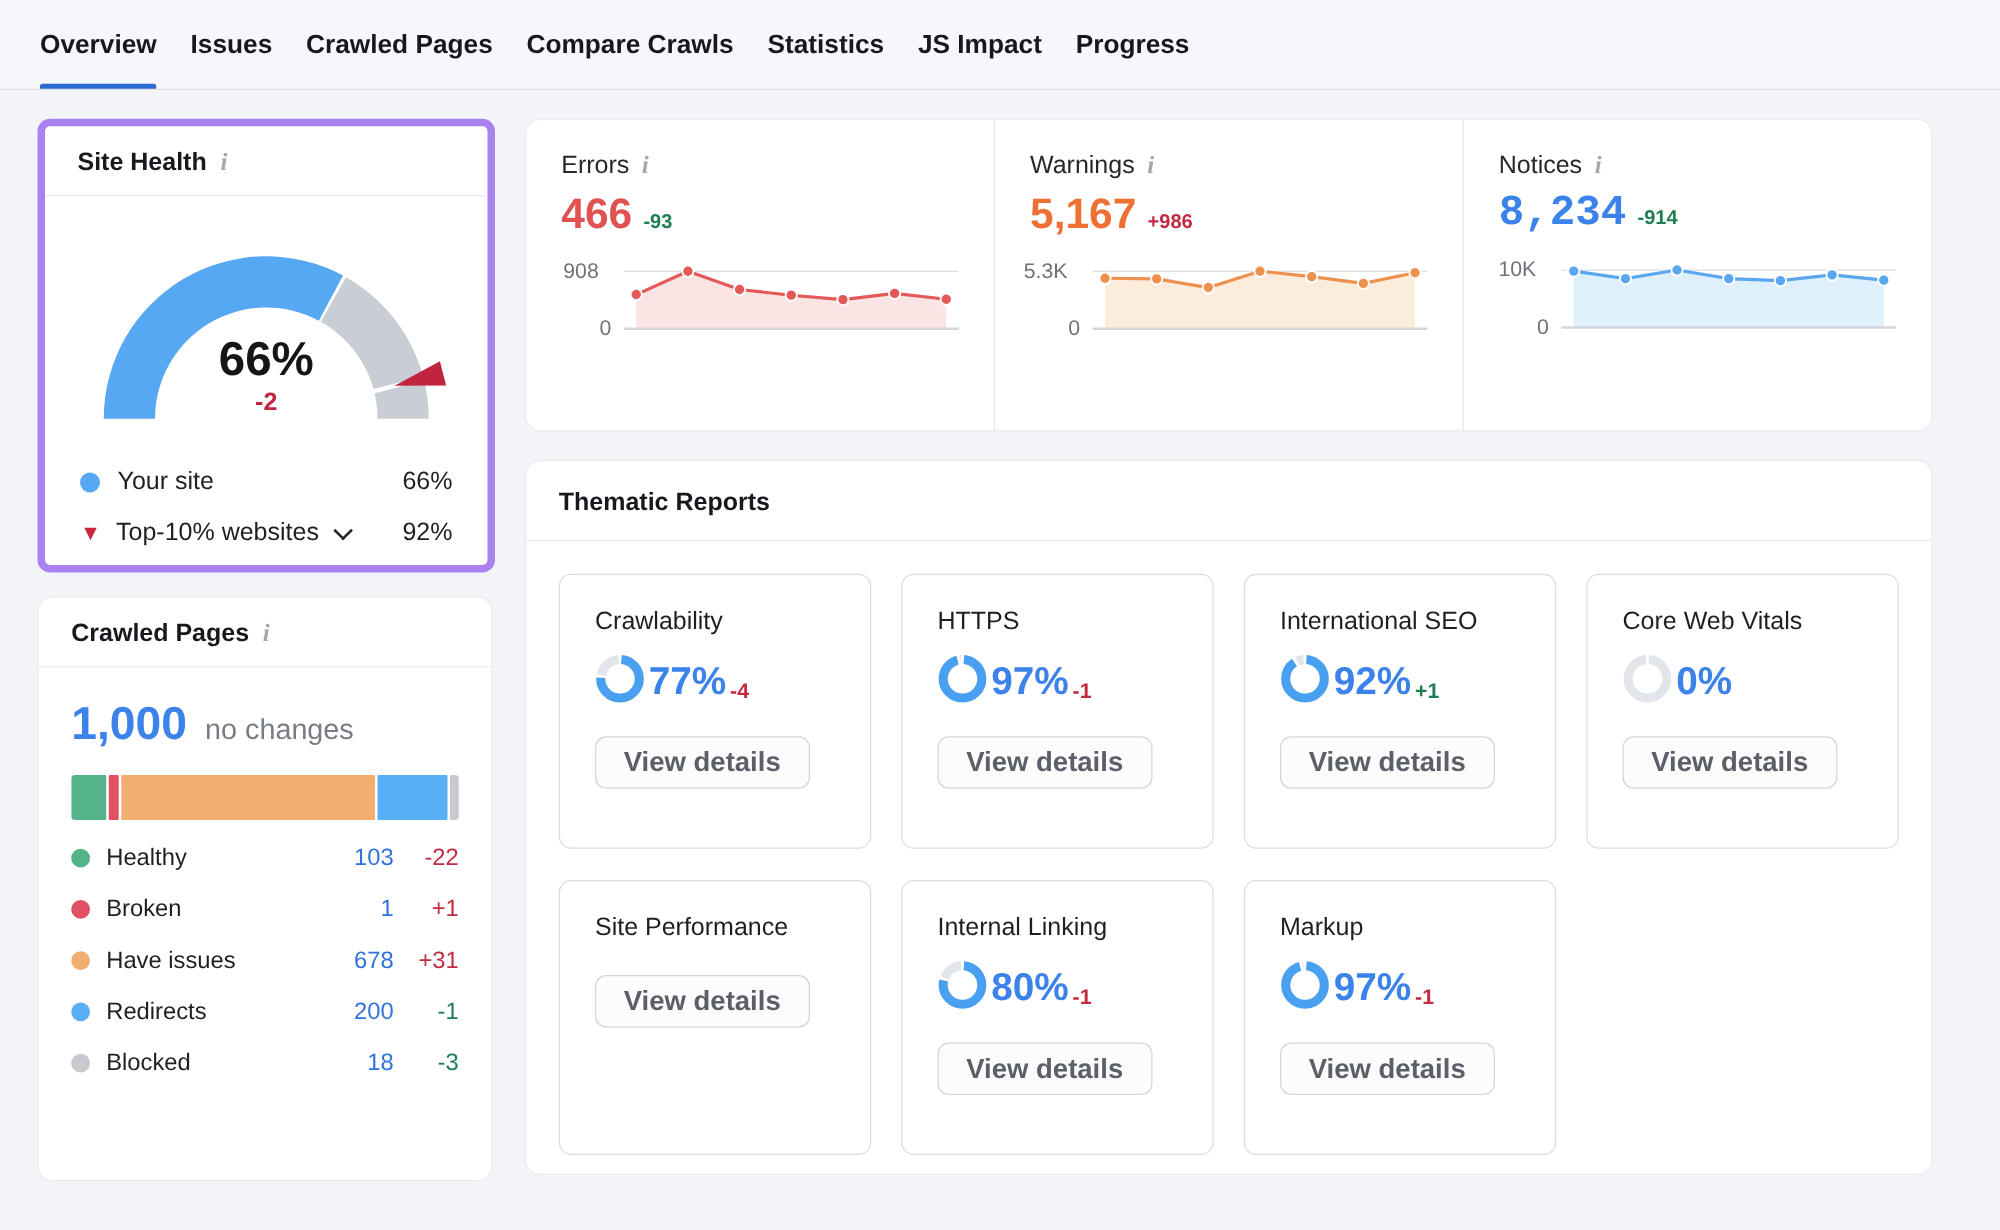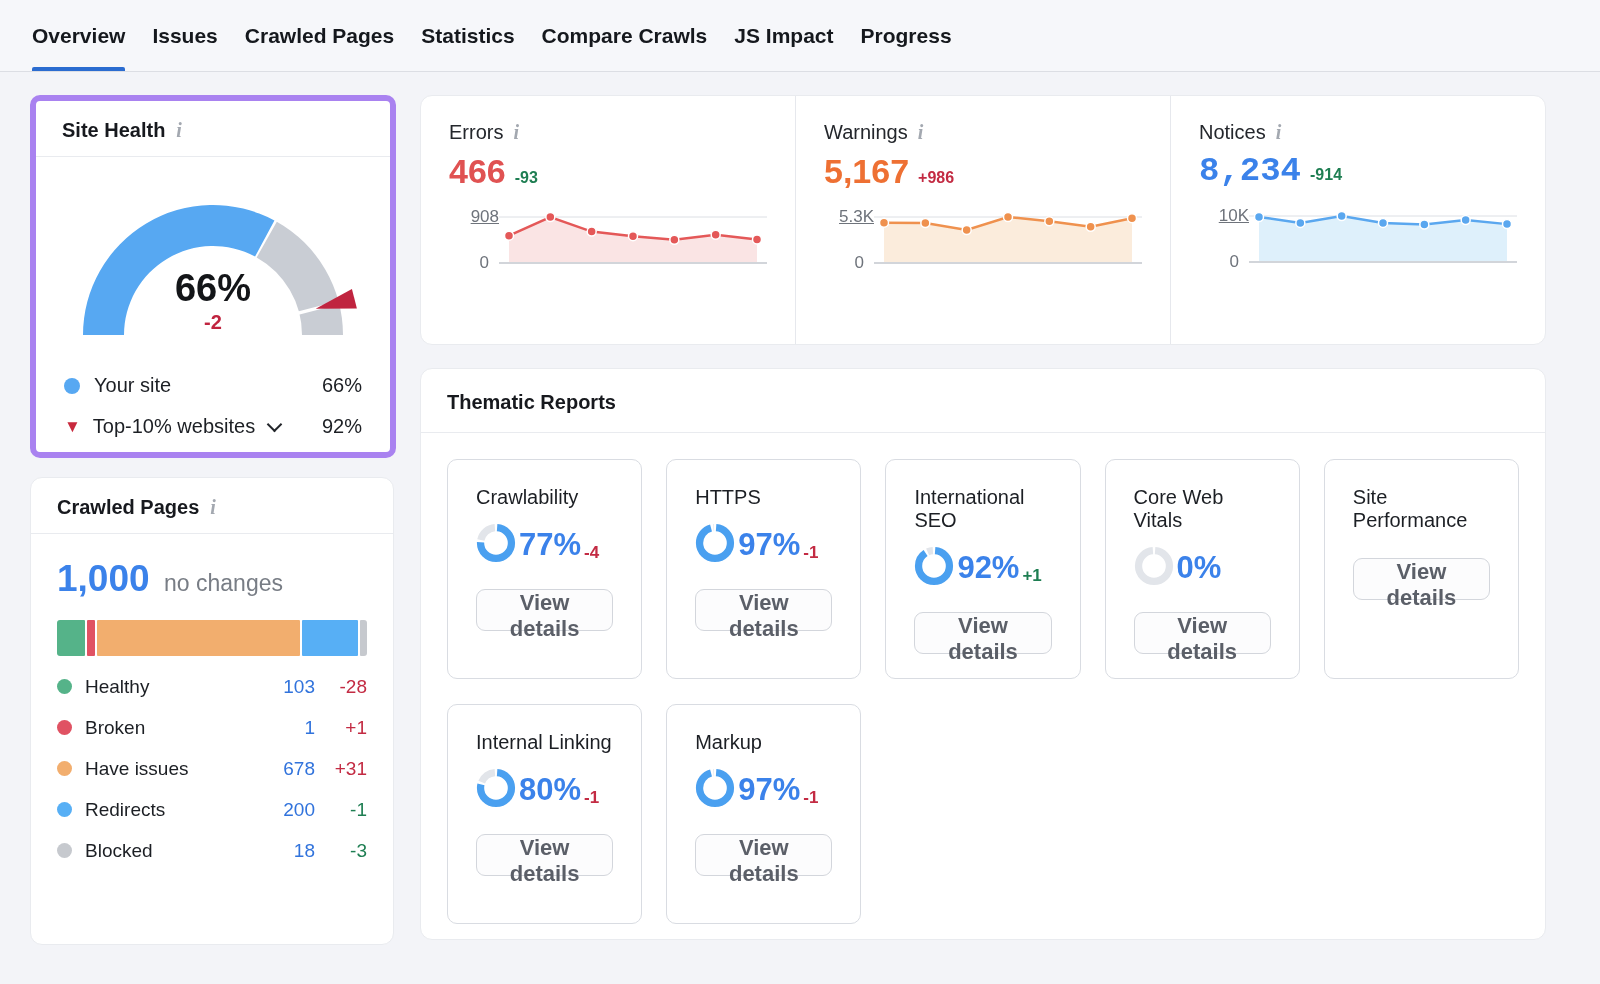--- a/index.html
+++ b/index.html
@@ -52,45 +52,45 @@
   
   #stats { left:420px; top:95px; width:1126px; height:250px; display:flex; }
   .stat { flex:1; padding:24px 28px; box-sizing:border-box; }
   .stat + .stat { border-left:1px solid #e6e8ed; }
   .stat-head { display:flex; align-items:center; gap:10px; font-size:20px; color:#24272c; }
   .stat-num-row { margin-top:8px; display:flex; align-items:baseline; gap:9px; }
   .stat-num { font-size:34px; font-weight:700; }
   .stat-chg { font-size:16px; font-weight:700; }
   .spark-row { display:flex; margin-top:14px; }
   .spark-labels { width:50px; position:relative; font-size:17px; color:#6e737b; }
-  .yl-max { position:absolute; top:2px; right:0;text-decoration:underline; }
+  .yl-max { position:absolute; top:2px; right:20px; }
   .yl-min { position:absolute; bottom:-2px; right:10px; }
   .spark-box { flex:1; height:66px; }
   
   #thematic { left:420px; top:368px; width:1126px; height:572px; }
-  .cards { padding:26px; display:grid; grid-template-columns:repeat(5,1fr); gap:25px 24px; }
+  .cards { padding:26px; display:grid; grid-template-columns:repeat(4,1fr); gap:25px 24px; }
   .tcard { height:220px; border:1px solid #d9dce2; border-radius:10px; padding:26px 28px;
            box-sizing:border-box; background:#fff; }
   .tc-title { font-size:20px; color:#1c1f24; }
   .tc-score { display:flex; align-items:flex-end; gap:3px; margin-top:14px; }
   .tc-pct { font-size:31px; font-weight:700; color:#3b82ea; }
   .tc-chg { font-size:17px; font-weight:700; margin-top:8px; }
   .tc-btn { margin-top:26px; height:42px; padding:0 22px; border:1.5px solid #d3d6dc;
             border-radius:9px; background:#fcfcfd; font-size:22px; font-weight:700;
             color:#5b5f68; font-family:inherit; cursor:pointer; }
 </style>
 </head>
 <body>
 
 <div class="nav">
   <div class="tab active">Overview</div>
   <div class="tab">Issues</div>
   <div class="tab">Crawled Pages</div>
+  <div class="tab">Compare Crawls</div>
   <div class="tab">Statistics</div>
-  <div class="tab">Compare Crawls</div>
   <div class="tab">JS Impact</div>
   <div class="tab">Progress</div>
 </div>
 
 <div class="panel" id="site-health">
   <div class="panel-head">
     <span class="panel-title">Site Health</span>
     <span class="info-icon">i</span>
   </div>
   <div class="gauge-wrap">
@@ -131,21 +131,21 @@
         <div title="Broken" style="flex: 0 0 2.7%; background: rgb(224, 82, 99);"></div>
         <div title="Have issues" style="flex: 0 0 65.3%; background: rgb(242, 174, 110);"></div>
         <div title="Redirects" style="flex: 0 0 18.3%; background: rgb(87, 175, 245);"></div>
         <div title="Blocked" style="flex: 0 0 3%; background: rgb(198, 201, 206);"></div>
       </div>
     <div class="cp-legend">
       <div class="cp-row">
         <span class="cp-dot" style="background: rgb(85, 179, 137);"></span>
         <span>Healthy</span>
         <span class="cp-val">103</span>
-        <span class="cp-chg" style="color: rgb(195, 43, 67);">-28</span>
+        <span class="cp-chg" style="color: rgb(195, 43, 67);">-22</span>
       </div>
       <div class="cp-row">
         <span class="cp-dot" style="background: rgb(224, 82, 99);"></span>
         <span>Broken</span>
         <span class="cp-val">1</span>
         <span class="cp-chg" style="color: rgb(195, 43, 67);">+1</span>
       </div>
       <div class="cp-row">
         <span class="cp-dot" style="background: rgb(242, 174, 110);"></span>
         <span>Have issues</span>

